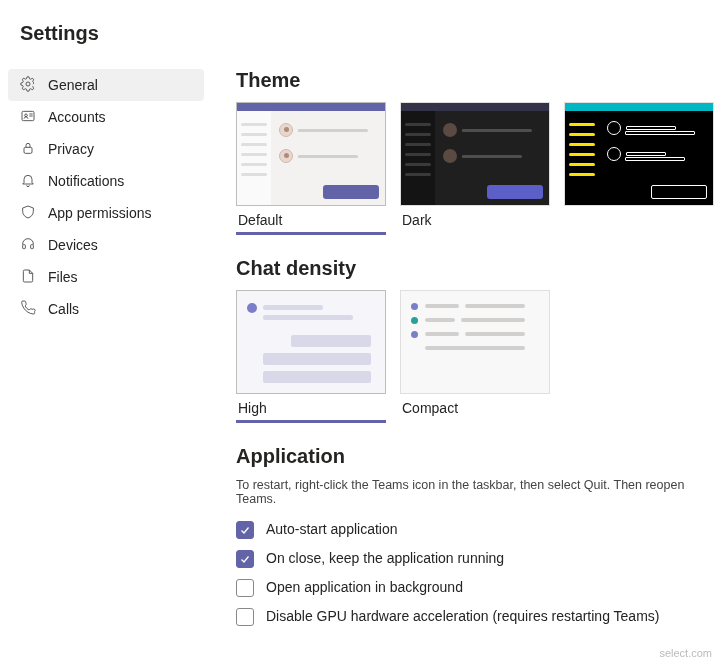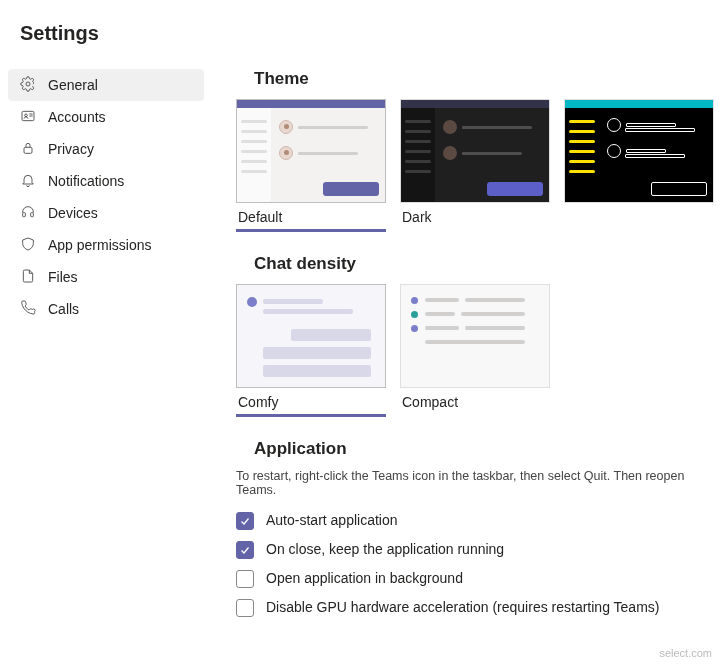--- a/index.html
+++ b/index.html
@@ -36,23 +36,23 @@
     color: #252423;
   }
   .side-item.active { background: #f0f0f0; }
   .side-item svg { width: 16px; height: 16px; stroke: #424242; fill: none; stroke-width: 1.3; }
   .side-label { font-size: 14px; }
   .main {
     flex: 1;
     padding: 6px 10px 0 24px;
   }
   .section-title {
-    font-size: 17px;
+    font-size: 20px;
     font-weight: 700;
-    margin: 0 0 10px 18px;
+    margin: 0 0 10px 0;
   }
   .tiles { display: flex; gap: 14px; margin-bottom: 8px; }
   .tile {
     width: 150px;
     cursor: pointer;
   }
   .tile-canvas {
     width: 150px;
     height: 104px;
     border: 1px solid #e1dfdd;
@@ -168,32 +168,32 @@
     <div class="side-item">
       <span><svg viewBox="0 0 24 24">
             <path d="M18 16v-5a6 6 0 1 0-12 0v5l-2 2h16z"></path>
             <path d="M10 20a2 2 0 0 0 4 0"></path>
           </svg></span>
       <span class="side-label">Notifications</span>
     </div>
 
     <div class="side-item">
       <span><svg viewBox="0 0 24 24">
+            <path d="M12 3l8 3v5c0 5-3.5 8.5-8 10-4.5-1.5-8-5-8-10V6z"></path>
+          </svg></span>
+      <span class="side-label">App permissions</span>
+    </div>
+
+    <div class="side-item">
+      <span><svg viewBox="0 0 24 24">
             <path d="M4 13v-1a8 8 0 0 1 16 0v1"></path>
             <rect x="4" y="13" width="4" height="6" rx="1"></rect>
             <rect x="16" y="13" width="4" height="6" rx="1"></rect>
           </svg></span>
       <span class="side-label">Devices</span>
-    </div>
-
-    <div class="side-item">
-      <span><svg viewBox="0 0 24 24">
-            <path d="M12 3l8 3v5c0 5-3.5 8.5-8 10-4.5-1.5-8-5-8-10V6z"></path>
-          </svg></span>
-      <span class="side-label">App permissions</span>
     </div>
 
 
     <div class="side-item">
       <span><svg viewBox="0 0 24 24">
             <path d="M14 3H7a2 2 0 0 0-2 2v14a2 2 0 0 0 2 2h10a2 2 0 0 0 2-2V8z"></path>
             <path d="M14 3v5h5"></path>
           </svg></span>
       <span class="side-label">Files</span>
     </div>
@@ -311,21 +311,21 @@
       <div class="tiles">
         <div class="tile selected">
           <div class="tile-canvas dcomfy">
             <div class="dot" style="top:12px;left:10px"></div>
             <div class="ln" style="top:14px;left:26px;width:60px"></div>
             <div class="ln" style="top:24px;left:26px;width:90px"></div>
             <div class="bb" style="top:44px;left:54px;width:80px"></div>
             <div class="bb" style="top:62px;left:26px;width:108px"></div>
             <div class="bb" style="top:80px;left:26px;width:108px"></div>
           </div>
-          <div class="tile-label">Comfy</div>
+          <div class="tile-label">High</div>
           <div class="tile-underline"></div>
         </div>
         <div class="tile">
           <div class="tile-canvas dcompact">
             <div class="dot" style="top:12px;left:10px;background:#7b7ec9"></div>
               <div class="ln" style="top:13px;left:24px;width:34px"></div>
               <div class="ln" style="top:13px;left:64px;width:60px"></div>
             <div class="dot" style="top:26px;left:10px;background:#2aa198"></div>
               <div class="ln" style="top:27px;left:24px;width:30px"></div>
               <div class="ln" style="top:27px;left:60px;width:64px"></div>

